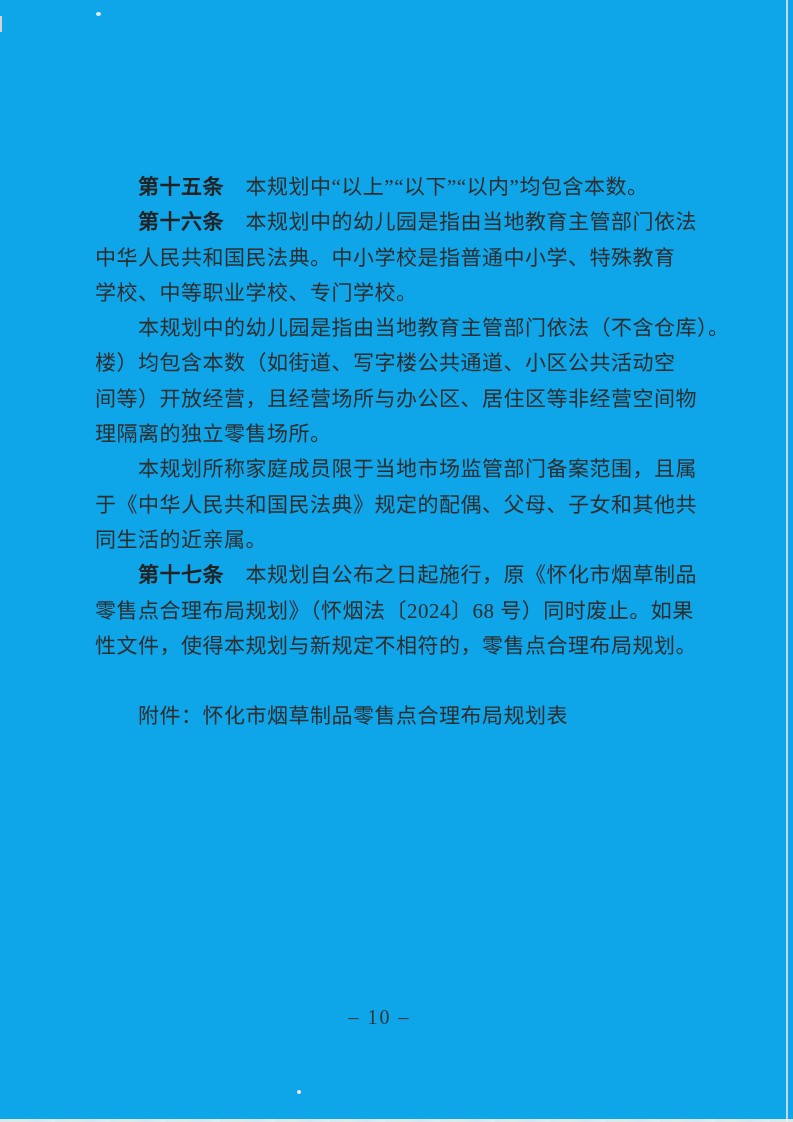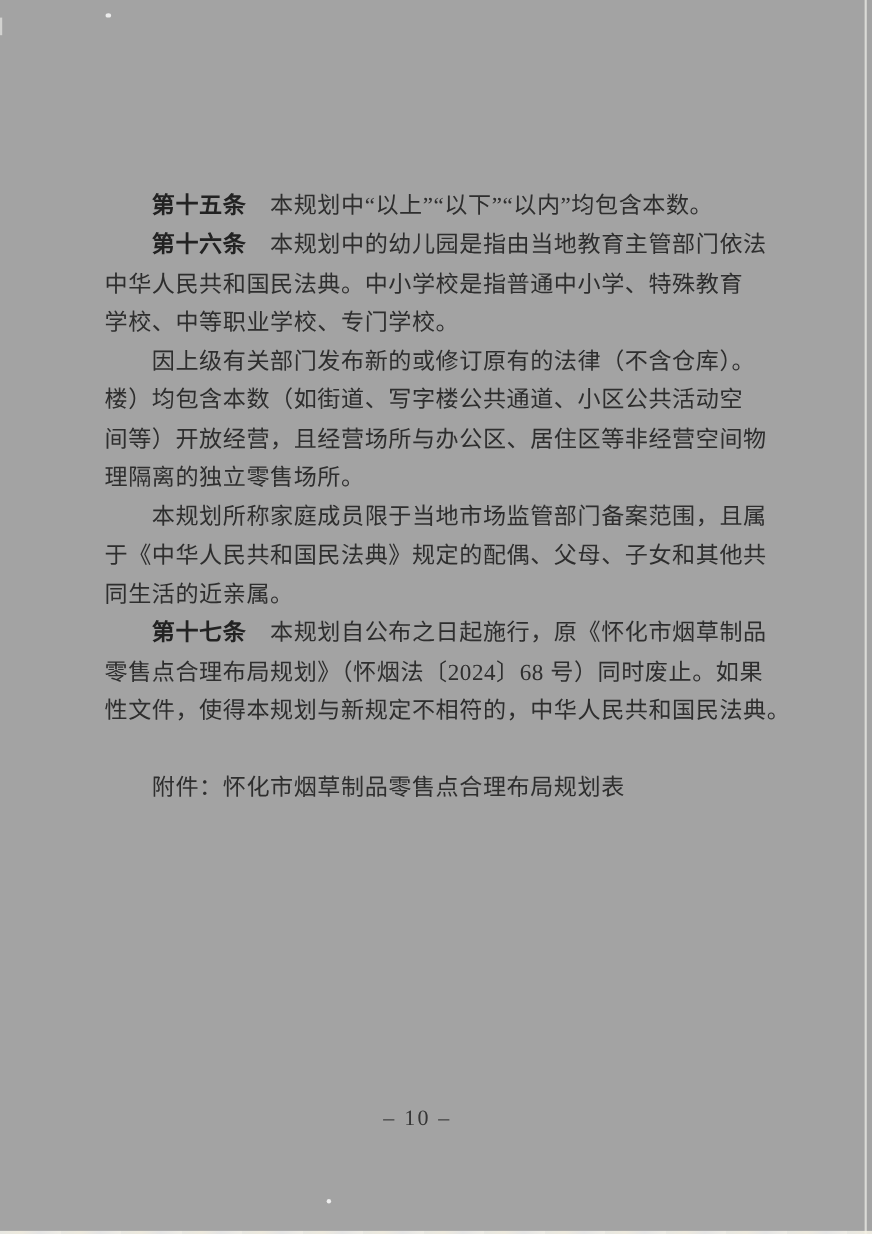--- a/index.html
+++ b/index.html
@@ -4,21 +4,21 @@
 <style>
   html, body {
     margin: 0;
     padding: 0;
     background: #ffffff;
   }
   .page {
     position: relative;
     width: 793px;
     height: 1122px;
-    background: #a3a3a3;
+    background: #0ea5e9;
     overflow: hidden;
     font-family: "Liberation Serif", "DejaVu Serif", serif;
   }
   
   .edge-line-right {
     position: absolute;
     top: 0;
     left: 786px;
     width: 2px;
     height: 100%;
@@ -100,30 +100,30 @@
 
   <div class="edge-nub-left"></div>
   <div class="speck-1"></div>
   <div class="speck-2"></div>
 
   <div class="content">
       <div class="line"><span>　　</span><span class="bold">第十五条</span><span>　本规划中“以上”“以下”“以内”均包含本数。</span></div>
       <div class="line"><span>　　</span><span class="bold">第十六条</span><span>　本规划中的幼儿园是指由当地教育主管部门依法</span></div>
       <div class="line"><span>中华人民共和国民法典。中小学校是指普通中小学、特殊教育</span></div>
       <div class="line"><span>学校、中等职业学校、专门学校。</span></div>
-      <div class="line"><span>　　因上级有关部门发布新的或修订原有的法律（不含仓库）。</span></div>
+      <div class="line"><span>　　本规划中的幼儿园是指由当地教育主管部门依法（不含仓库）。</span></div>
       <div class="line"><span>楼）均包含本数（如街道、写字楼公共通道、小区公共活动空</span></div>
       <div class="line"><span>间等）开放经营，且经营场所与办公区、居住区等非经营空间物</span></div>
       <div class="line"><span>理隔离的独立零售场所。</span></div>
       <div class="line"><span>　　本规划所称家庭成员限于当地市场监管部门备案范围，且属</span></div>
       <div class="line"><span>于《中华人民共和国民法典》规定的配偶、父母、子女和其他共</span></div>
       <div class="line"><span>同生活的近亲属。</span></div>
       <div class="line"><span>　　</span><span class="bold">第十七条</span><span>　本规划自公布之日起施行，原《怀化市烟草制品</span></div>
       <div class="line"><span>零售点合理布局规划》（怀烟法〔2024〕68 号）同时废止。如果</span></div>
-      <div class="line"><span>性文件，使得本规划与新规定不相符的，中华人民共和国民法典。</span></div>
+      <div class="line"><span>性文件，使得本规划与新规定不相符的，零售点合理布局规划。</span></div>
       <div class="line"></div>
       <div class="line"><span>　　附件：怀化市烟草制品零售点合理布局规划表</span></div>
     </div>
 
   <div class="footer">– 10 –</div>
 
   <div class="edge-line-right"></div>
   <div class="edge-strip-bottom"></div>
 
 </div>

